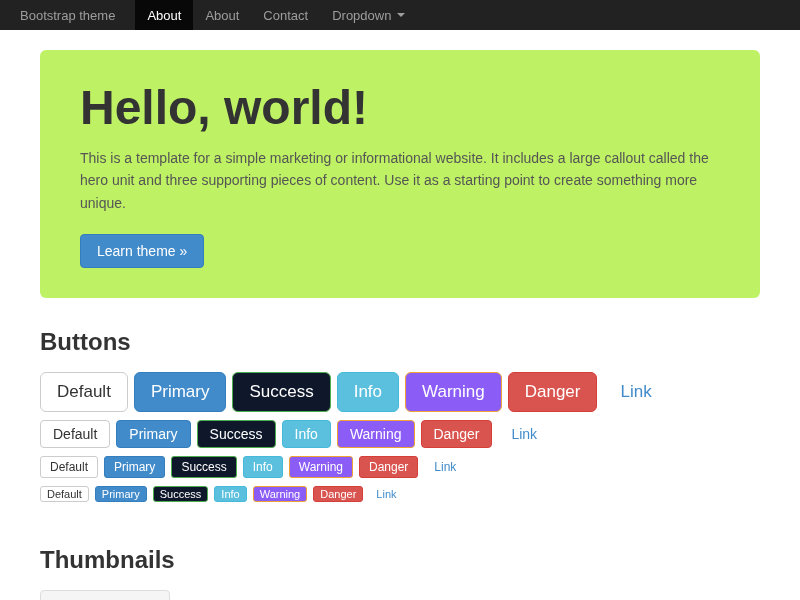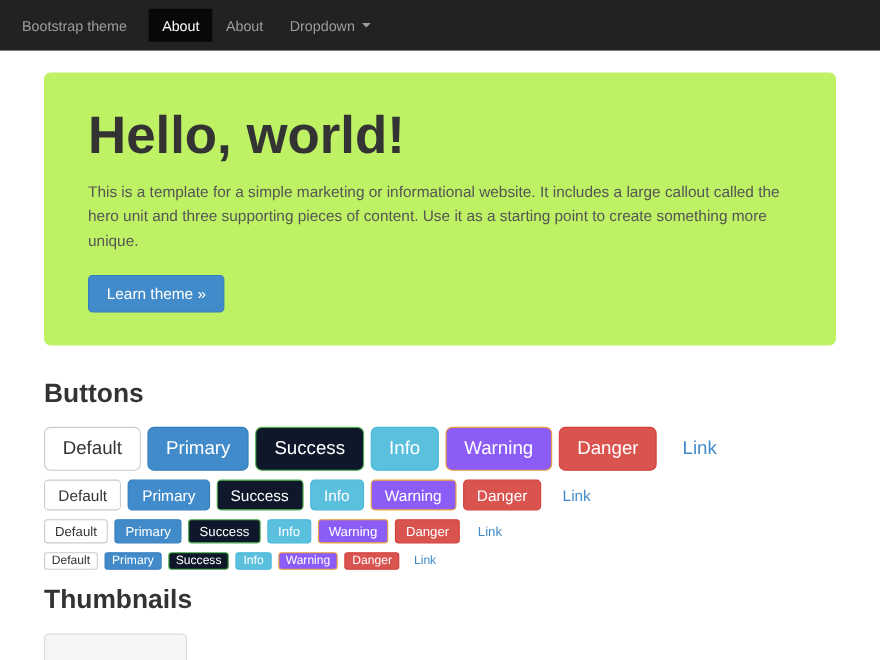--- a/index.html
+++ b/index.html
@@ -1,21 +1,21 @@
 <!DOCTYPE html>
 <html><head>
   <meta charset="utf-8">
   <style>
     * { box-sizing: border-box; margin: 0; padding: 0; }
     body { font-family: "Helvetica Neue", Helvetica, Arial, sans-serif; font-size: 14px; color: #333; background: #fff; }
 
     
     .navbar {
       background-color: #222;
-      height: 46px;
+      height: 30px;
       display: flex;
       align-items: center;
       padding: 0 20px;
     }
     .navbar-brand {
       color: #9d9d9d;
       font-size: 13px;
       margin-right: 20px;
       text-decoration: none;
     }
@@ -94,21 +94,21 @@
     
     .section-title {
       font-size: 24px;
       font-weight: bold;
       margin-bottom: 16px;
       color: #333;
     }
 
     
     .buttons-section {
-      margin-bottom: 14px;
+      margin-bottom: 44px;
     }
     .btn-row {
       display: flex;
       align-items: flex-end;
       gap: 6px;
       margin-bottom: 8px;
       flex-wrap: wrap;
     }
 
     
@@ -173,20 +173,21 @@
     }
   </style>
 </head>
 <body>
 
 <nav class="navbar">
   <a class="navbar-brand">Bootstrap theme</a>
   <div class="nav-items">
     <a class="nav-item active">About</a>
     <a class="nav-item">About</a>
+    <a class="nav-item">Contact</a>
     <a class="nav-item">
       <span class="nav-dropdown">
         <span>Dropdown</span>
         <span class="caret"></span>
       </span>
     </a>
   </div>
 </nav>
 
 <div class="container">

